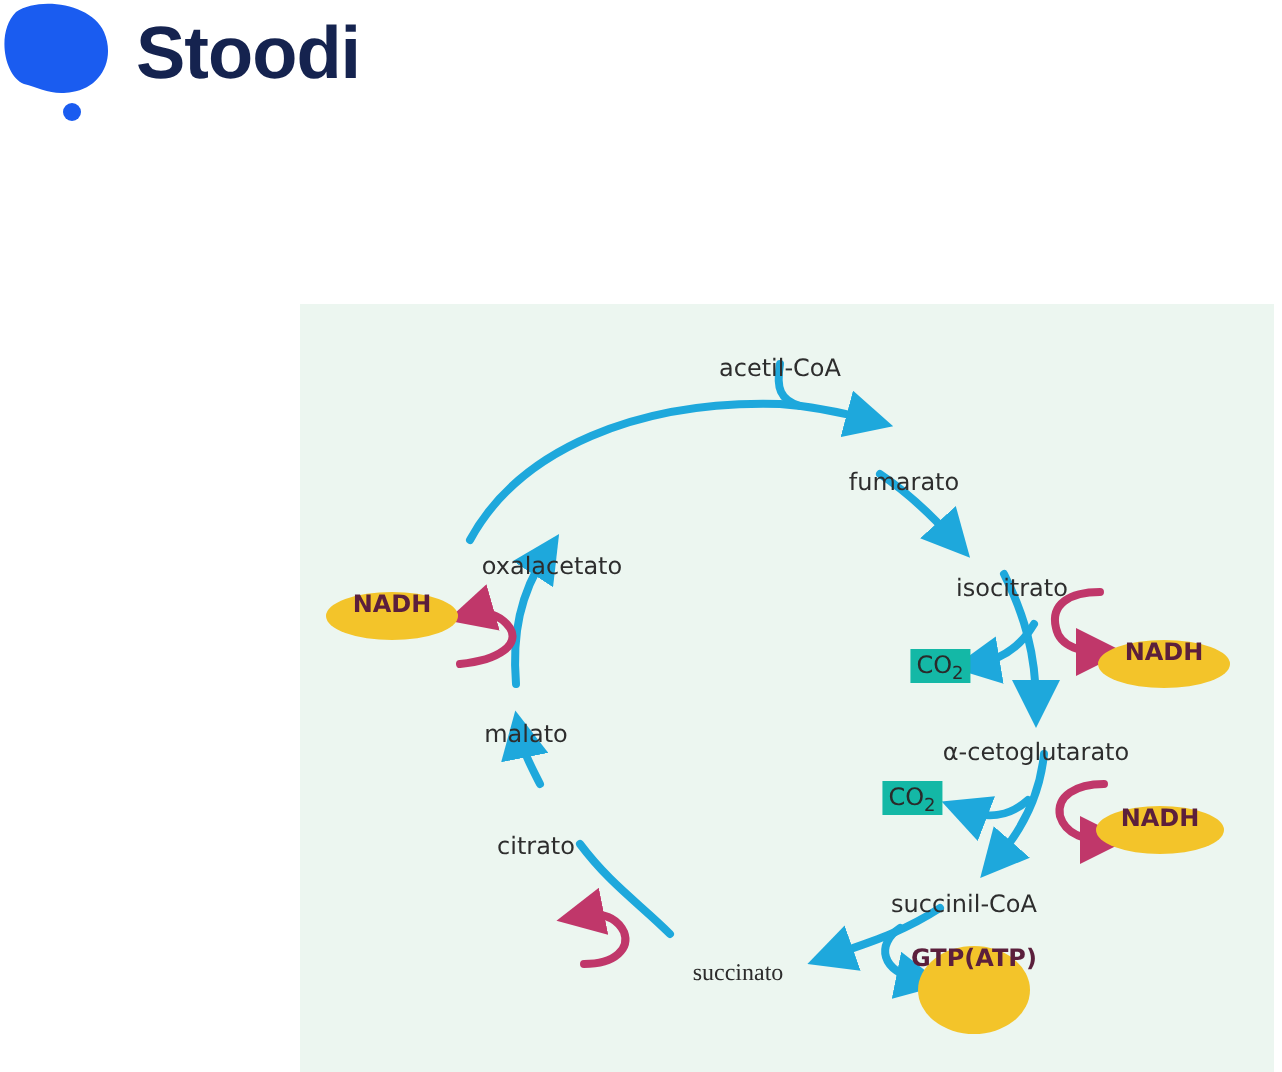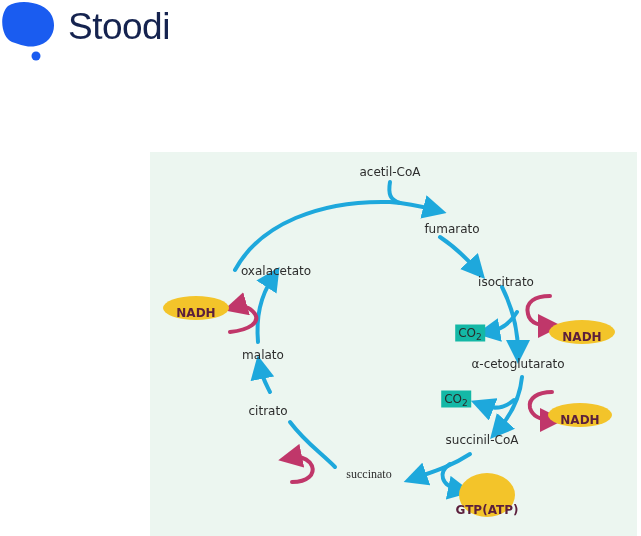--- a/index.html
+++ b/index.html
@@ -6,37 +6,38 @@
     body {
       width: 641px; height: 536px; position: relative; overflow: hidden;
       background: #ffffff;
       font-family: "DejaVu Sans", sans-serif;
     }
     .logo { position: absolute; left: 0; top: 0; width: 220px; height: 66px; }
     .logo-mark { position: absolute; left: 0; top: 0; }
     .logo-text {
       position: absolute; left: 68px; top: 6px;
       font-family: "Liberation Sans", sans-serif;
-      font-weight: 400; font-size: 37px; letter-spacing: -0.5px;
+      font-weight: 700; font-size: 37px; letter-spacing: -0.5px;
       color: #15234f;
     }
     .panel {
       position: absolute; left: 150px; top: 152px; width: 487px; height: 384px;
       background: #ecf6f0;
     }
     .panel svg { position: absolute; left: 0; top: 0; }
     .lbl {
       position: absolute; font-family: "DejaVu Sans", sans-serif;
       font-size: 12px; color: #2d2d2d; white-space: nowrap; line-height: 14px;
       transform: translate(-50%, -50%);
+      margin-top: 12px;
     }
     .oval {
       position: absolute; background: #f3c42a; border-radius: 50%;
       color: #5b1f3c; font-size: 12px; font-weight: 600;
-      display: flex; align-items: flex-end; justify-content: center;
+      display: flex; align-items: flex-start; justify-content: center;
       transform: translate(-50%, -50%); line-height: 13px; text-align: center;
     }
     .box {
       position: absolute; background: #14b8a6; color: #2a2a2a; font-size: 12px;
       padding: 1px 3px; transform: translate(-50%, -50%); line-height: 15px;
     }
     sub { font-size: 9px; vertical-align: -3px; line-height: 0; }
   </style>
 </head>
 <body>

